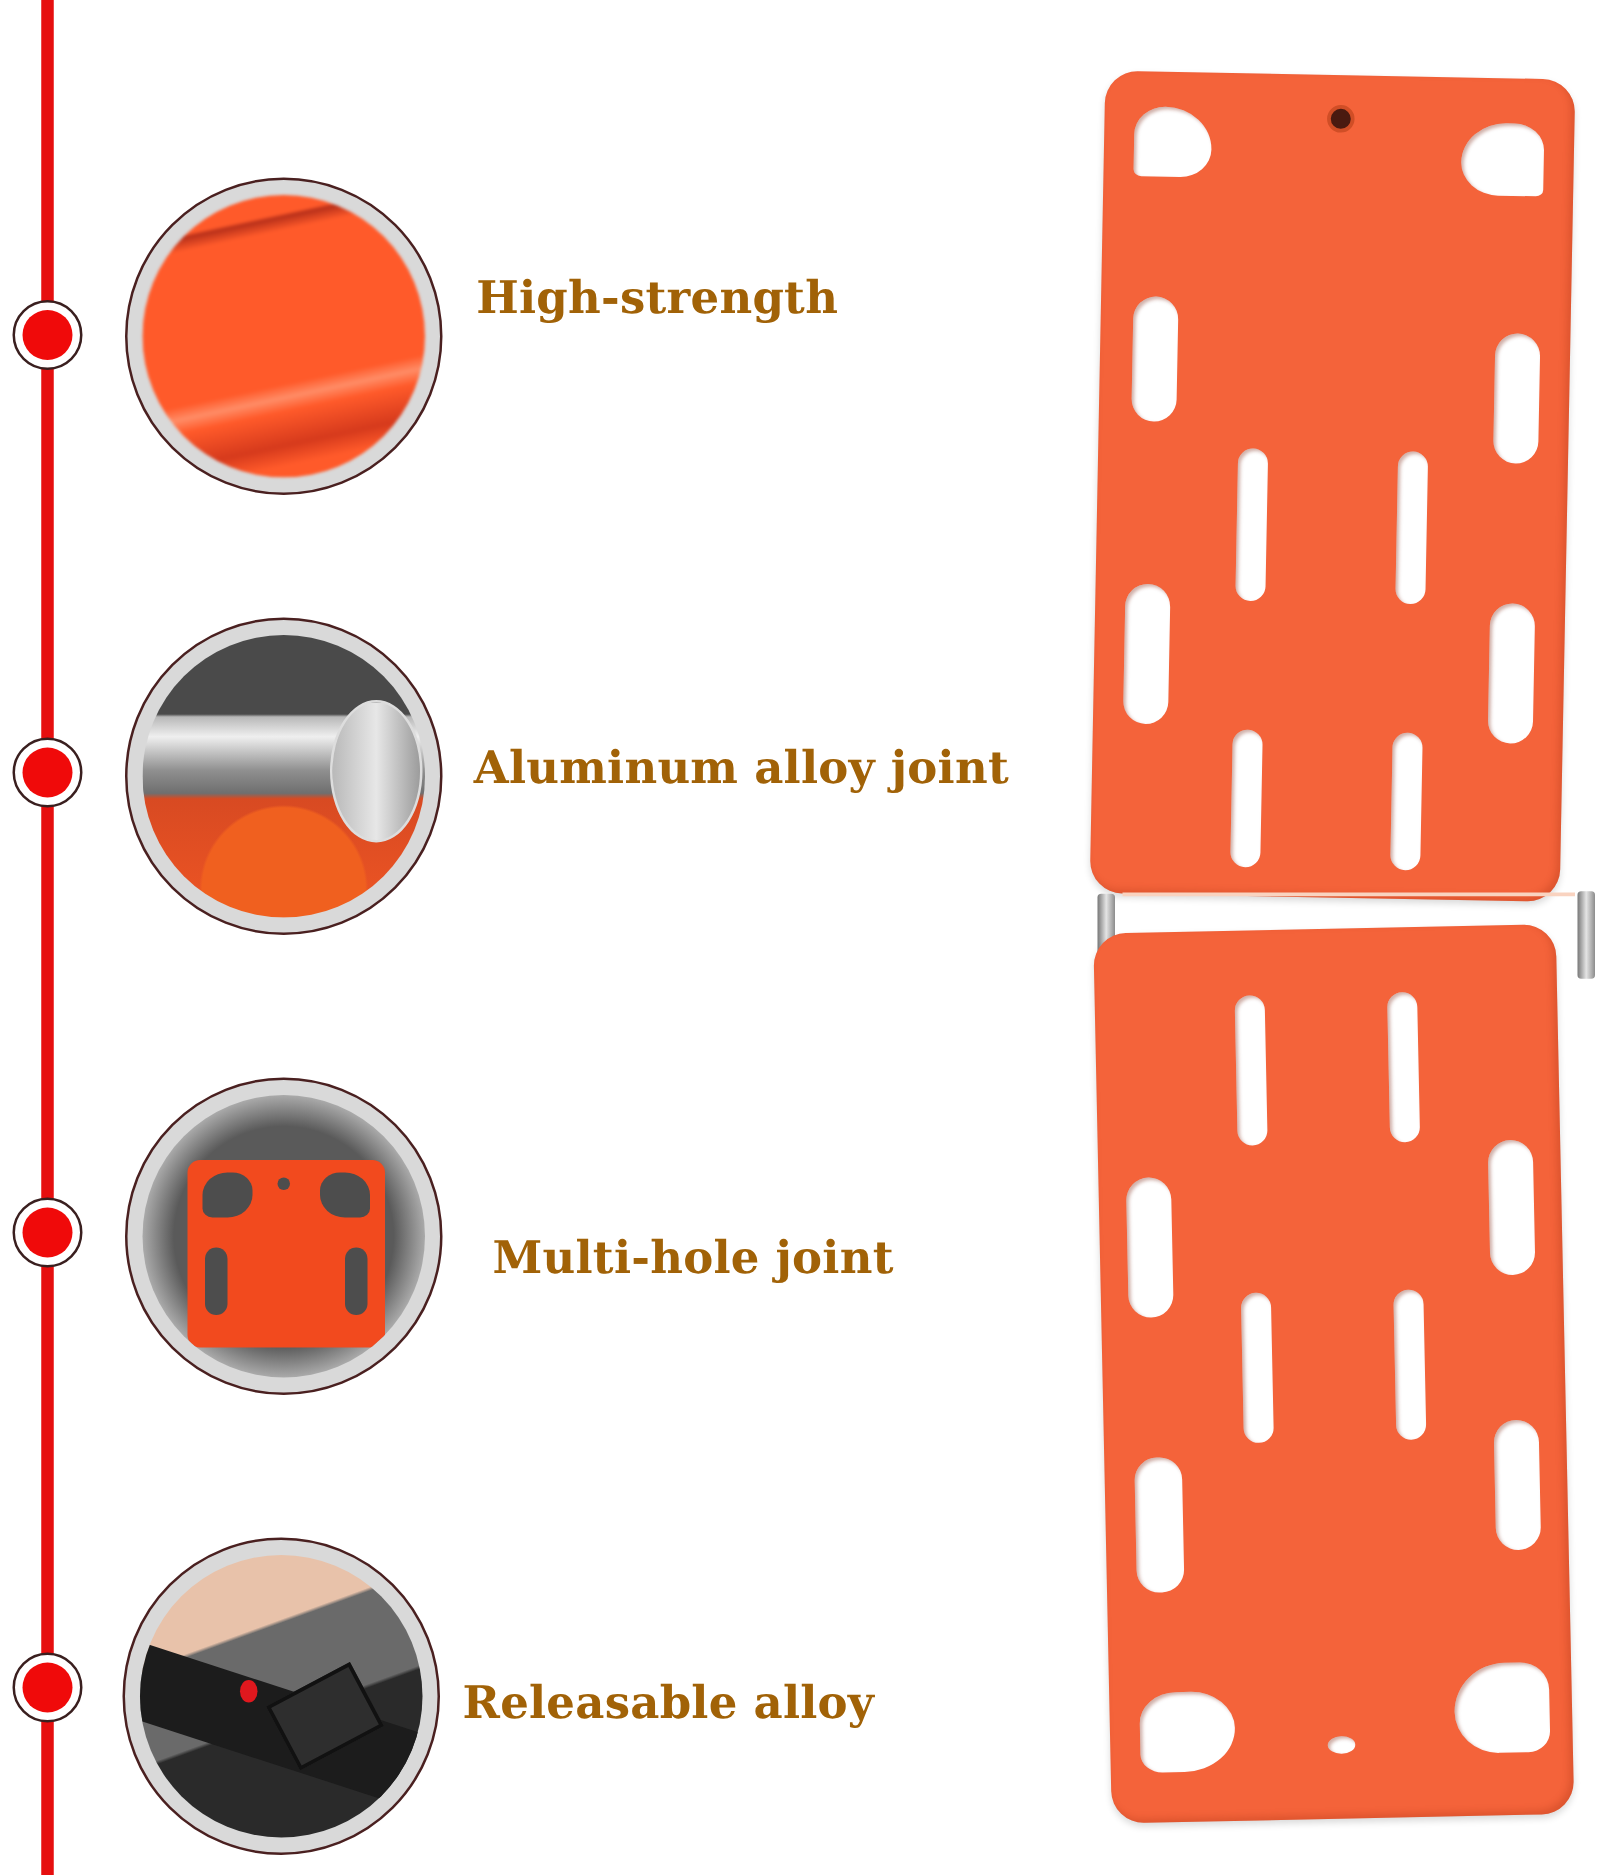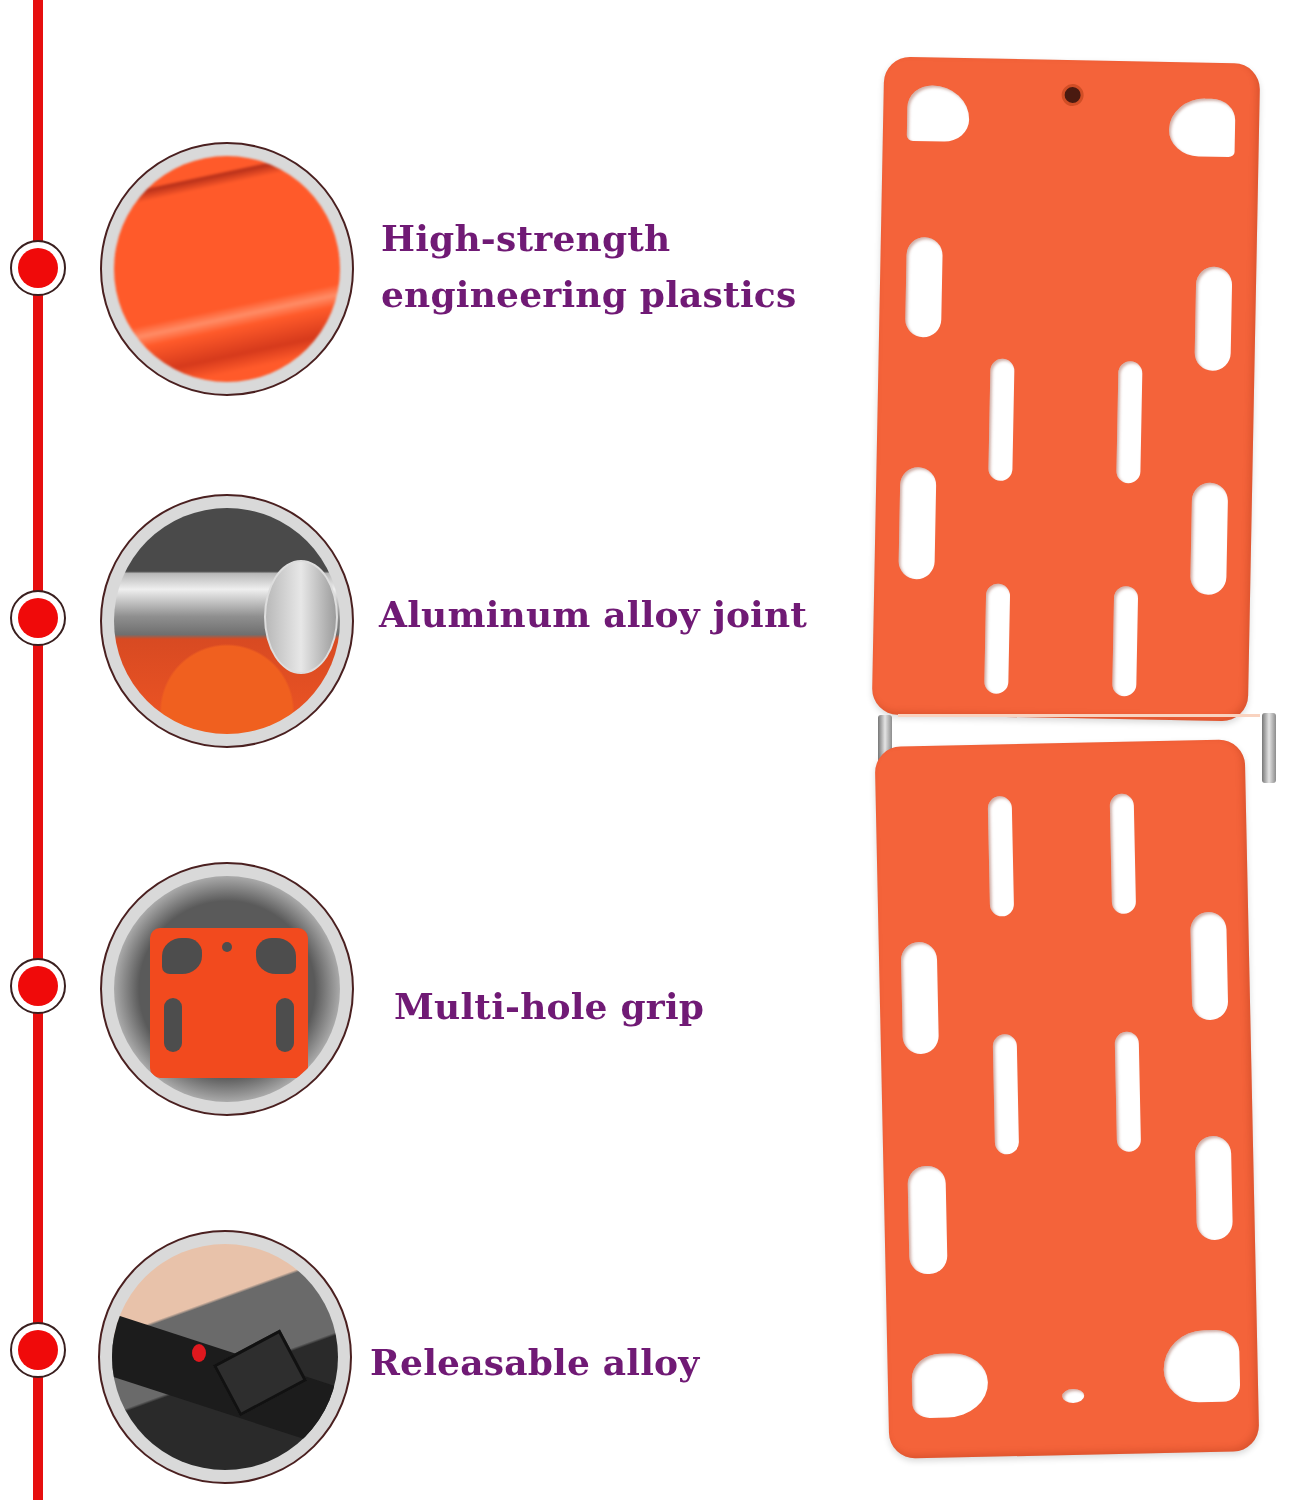--- a/index.html
+++ b/index.html
@@ -11,21 +11,21 @@
   .timeline-node { position:absolute; width:56px; height:56px; border-radius:50%;
                    border:2px solid #3a1f1f; background:#fff; box-sizing:border-box; }
   .timeline-node::after { content:""; position:absolute; left:6px; top:6px; width:40px; height:40px;
                           border-radius:50%; background:#f00a0a; }
 
   
   .feature-circle { position:absolute; width:254px; height:254px; border-radius:50%;
                     border:2px solid #4a2020; box-sizing:border-box; overflow:hidden;
                     background:#d9d9d9; }
   .feature-circle .inner { position:absolute; inset:12px; border-radius:50%; overflow:hidden; }
-  .feature-label { position:absolute; font-weight:bold; color:#701a75; font-size:36px; line-height:56px;
+  .feature-label { position:absolute; font-weight:bold; color:#a16207; font-size:36px; line-height:56px;
                    letter-spacing:0.2px; }
 
   
   .c1 .inner { background:
       linear-gradient(168deg, rgba(255,255,255,0) 0%, rgba(0,0,0,0) 14%, #b8301a 15%, #ff5a2a 19%, #ff5a2a 64%, #ff8c66 68%, #ff5a2a 72%, #d63a1c 82%, rgba(0,0,0,0) 88%);
       background-color:#ff5a2a; filter:blur(1.2px); }
   
   .c2 .inner { background:
       radial-gradient(circle at 50% 90%, #f0601f 0 28%, transparent 29%),
       linear-gradient(180deg, #4a4a4a 0 28%, #b8b8b8 29%, #efefef 36%, #8f8f8f 48%, #6f6f6f 56%, #d84a22 58%, #ee5524 100%); }
@@ -65,21 +65,20 @@
 <div class="timeline-node" style="left:10px;top:240px;"></div>
 <div class="timeline-node" style="left:10px;top:590px;"></div>
 <div class="timeline-node" style="left:10px;top:958px;"></div>
 <div class="timeline-node" style="left:10px;top:1322px;"></div>
 
 <div class="feature-circle c1" style="left:100px;top:142px;">
   <div class="inner"></div>
 </div>
 <div class="feature-label" style="left:381px;top:210px;">
   <div>High-strength</div>
-  <div>engineering plastics</div>
 </div>
 
 <div class="feature-circle c2" style="left:100px;top:494px;">
   <div class="inner">
     <div class="bolt"></div>
   </div>
 </div>
 <div class="feature-label" style="left:379px;top:586px;">
   <div>Aluminum alloy joint</div>
 </div>
@@ -89,21 +88,21 @@
     <div class="board">
       <div class="hole" style="left:12px;top:10px;width:40px;height:36px;border-radius:50% 40% 50% 20%;"></div>
       <div class="hole" style="right:12px;top:10px;width:40px;height:36px;border-radius:40% 50% 20% 50%;"></div>
       <div class="hole" style="left:72px;top:14px;width:10px;height:10px;border-radius:50%;"></div>
       <div class="hole" style="left:14px;top:70px;width:18px;height:54px;border-radius:9px;"></div>
       <div class="hole" style="right:14px;top:70px;width:18px;height:54px;border-radius:9px;"></div>
     </div>
   </div>
 </div>
 <div class="feature-label" style="left:394px;top:978px;">
-  <div>Multi-hole grip</div>
+  <div>Multi-hole joint</div>
 </div>
 
 <div class="feature-circle c4" style="left:98px;top:1230px;">
   <div class="inner">
     <div class="strap"></div>
     <div class="clip"></div>
     <div class="nail"></div>
   </div>
 </div>
 <div class="feature-label" style="left:370px;top:1334px;">

